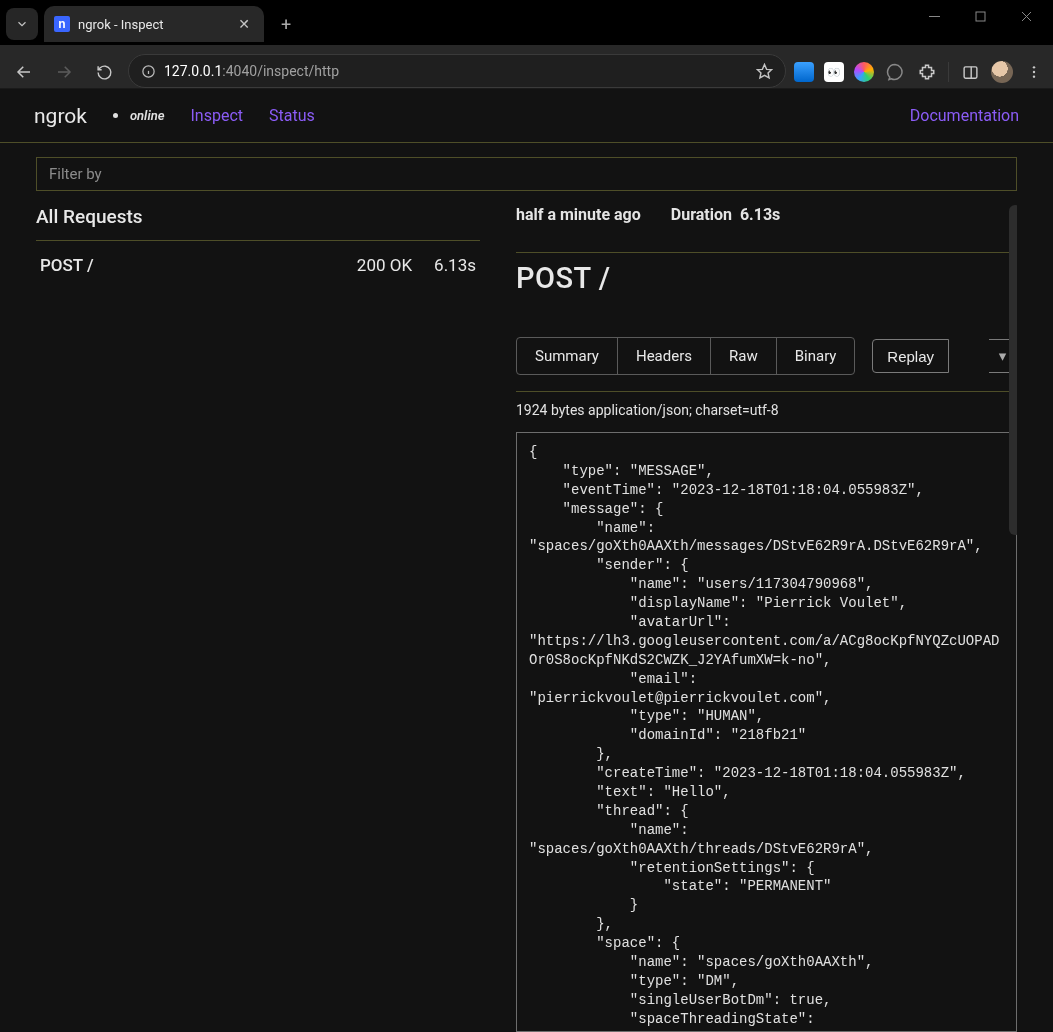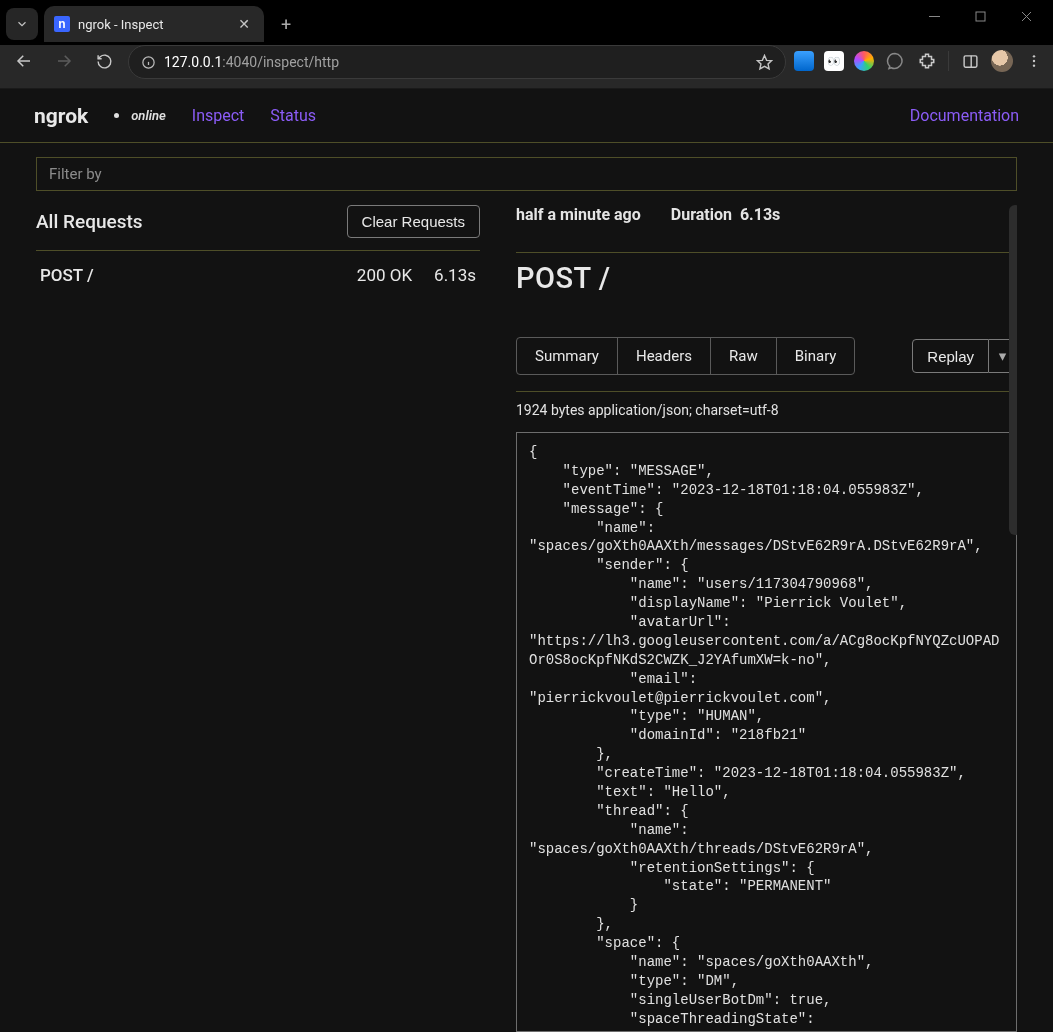--- a/index.html
+++ b/index.html
@@ -74,21 +74,21 @@
     .new-tab {
       width: 28px; height: 28px; display:flex; align-items:center; justify-content:center;
       color:#aaa; margin-left: 8px; font-size: 18px;
     }
 
     
     .toolbar {
       height: 44px;
       background: #282828;
       display: flex;
-      align-items: flex-start;
+      align-items: flex-end;
       padding: 0 8px;
       gap: 8px;
       border-bottom: 1px solid #1a1a1a;
     }
     .tb-btn {
       width: 32px; height: 32px;
       display:flex; align-items:center; justify-content:center;
       color:#c9c9c9;
       border-radius: 50%;
     }
@@ -122,21 +122,21 @@
     
     .app-header {
       padding: 0 34px;
       height: 54px;
       display:flex;
       align-items:center;
       gap: 26px;
       border-bottom: 1px solid #4e4e28;
       background: #121212;
     }
-    .brand { font-size: 21px; font-weight: 700; }
+    .brand { font-size: 21px; font-weight: 400; }
     .status-dot {
       display:flex; align-items:center; gap:12px; font-size:14px;
       color:#e0e0e0;
     }
     .status-dot .dot {
       width:5px; height:5px; background:#e0e0e0; border-radius:50%;
     }
     .status-dot .status-text { font-weight:600; font-size:13px;font-style:italic; }
     .nav-link { color:#8b5cf6; font-size:16px; }
     .nav-right { margin-left:auto; font-size:16px; }
@@ -219,21 +219,21 @@
     }
     .tabrow {
       display:flex; align-items:center;margin-top:24px;
     }
     .seg-tabs { display:flex; border:1px solid #5a5a5a; border-radius:4px; overflow:hidden; }
     .seg-tabs .seg {
       padding: 9px 18px; font-size:15px; border-right:1px solid #5a5a5a;
     }
     .seg-tabs .seg:last-child { border-right:none; }
     .tabrow .spacer { flex:1; }
-    .btn-group { display:flex; }
+    .btn-group { display:flex;gap:40px; }
     .btn-group .btn { border-radius:4px 0 0 4px; }
     .btn-group .btn.drop { border-left:none; border-radius:0 4px 4px 0; width:28px; padding:7px 0; text-align:center; color:#aaa; }
     .hr2 { height:1px; background:#4e4e28; margin-top:16px; margin-bottom:10px; }
     .bytes-line { font-size:14px; color:#e2e2e2; margin-bottom:14px; }
 
     .payload-box {
       border:1px solid #6d6d6d;
       flex:1;
       overflow:hidden;
       min-height:0;
@@ -370,21 +370,20 @@
 
   <div class="filter-bar">
     <span>Filter by</span>
   </div>
 
   <div class="columns">
 
     <div class="col-left">
       <div class="req-header">
         <h2>All Requests</h2>
-        <button class="btn">Clear Requests</button>
       </div>
       <div class="hr"></div>
 
       <div class="req-row">
         <span class="method">POST /</span>
         <span class="resp">200 OK</span>
         <span class="dur">6.13s</span>
       </div>
     </div>
 

